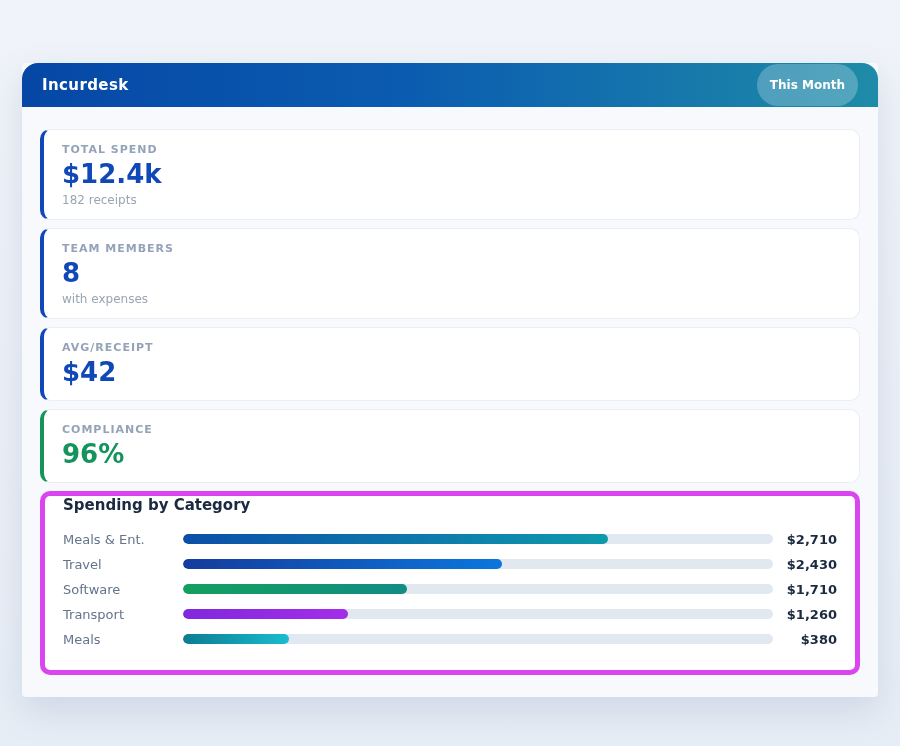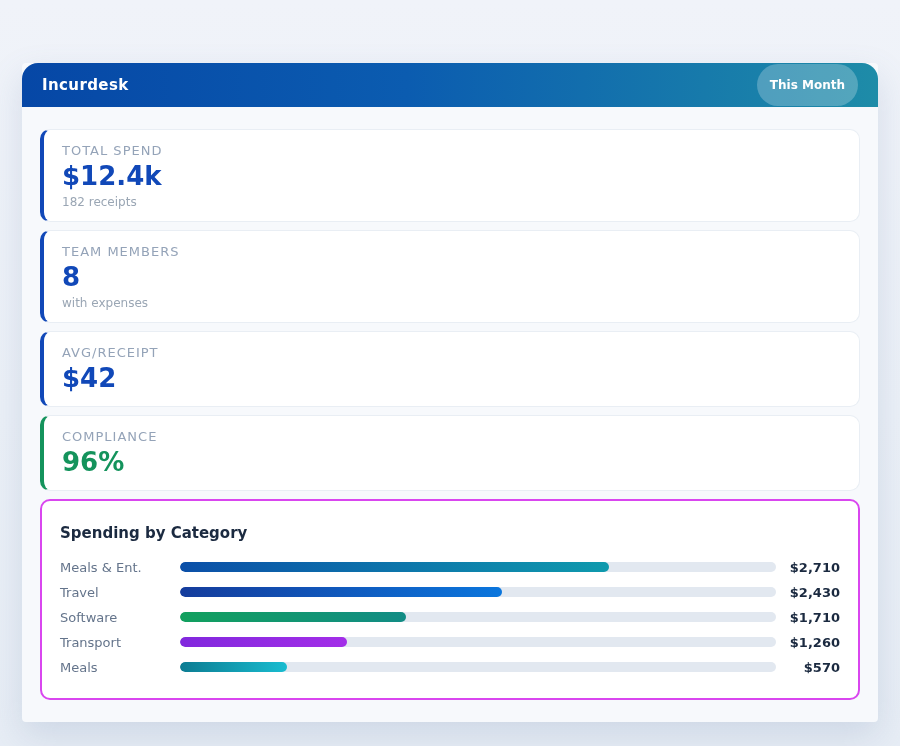--- a/index.html
+++ b/index.html
@@ -45,43 +45,43 @@
   .content { padding: 22px 18px 22px; }
   .stat-card {
     background: #ffffff;
     border: 1px solid #e9eef4;
     border-left: 4px solid #1148b8;
     border-radius: 10px;
     padding: 13px 18px 12px;
     margin-bottom: 8px;
   }
   .stat-label {
-    font-size: 13px;
-    font-weight: 400;
+    font-size: 11px;
+    font-weight: 700;
     letter-spacing: 1px;
     color: #94a3b8;
     text-transform: uppercase;
     margin-bottom: 4px;
   }
   .stat-value {
     font-size: 26px;
     font-weight: 700;
     color: #1148b8;
     line-height: 1.15;
   }
   .stat-sub {
     font-size: 12px;
     color: #9aa6b4;
     margin-top: 3px;
   }
   .spend-card {
     background: #ffffff;
-    border: 2px solid #d946ef;
+    border: 5px solid #d946ef;
     border-radius: 10px;
-    padding: 23px 18px 18px;
+    padding: 0 18px 18px;
     margin-top: 6px;
   }
   .spend-title {
     font-size: 15px;
     font-weight: 700;
     color: #1b2a40;
     margin-bottom: 13px;
   }
   .spend-row {
     display: grid;
@@ -162,18 +162,18 @@
             <div class="bar-track">
               <div class="bar-fill" style="width: 28%; background: linear-gradient(90deg, rgb(129, 40, 221), rgb(163, 46, 232));"></div>
             </div>
             <div class="spend-value">$1,260</div>
           </div>
           <div class="spend-row">
             <div class="spend-label">Meals</div>
             <div class="bar-track">
               <div class="bar-fill" style="width: 18%; background: linear-gradient(90deg, rgb(12, 124, 146), rgb(25, 188, 208));"></div>
             </div>
-            <div class="spend-value">$570</div>
+            <div class="spend-value">$380</div>
           </div>
         </div>
     </div>
   </div>
 </div>
 
 </body></html>

